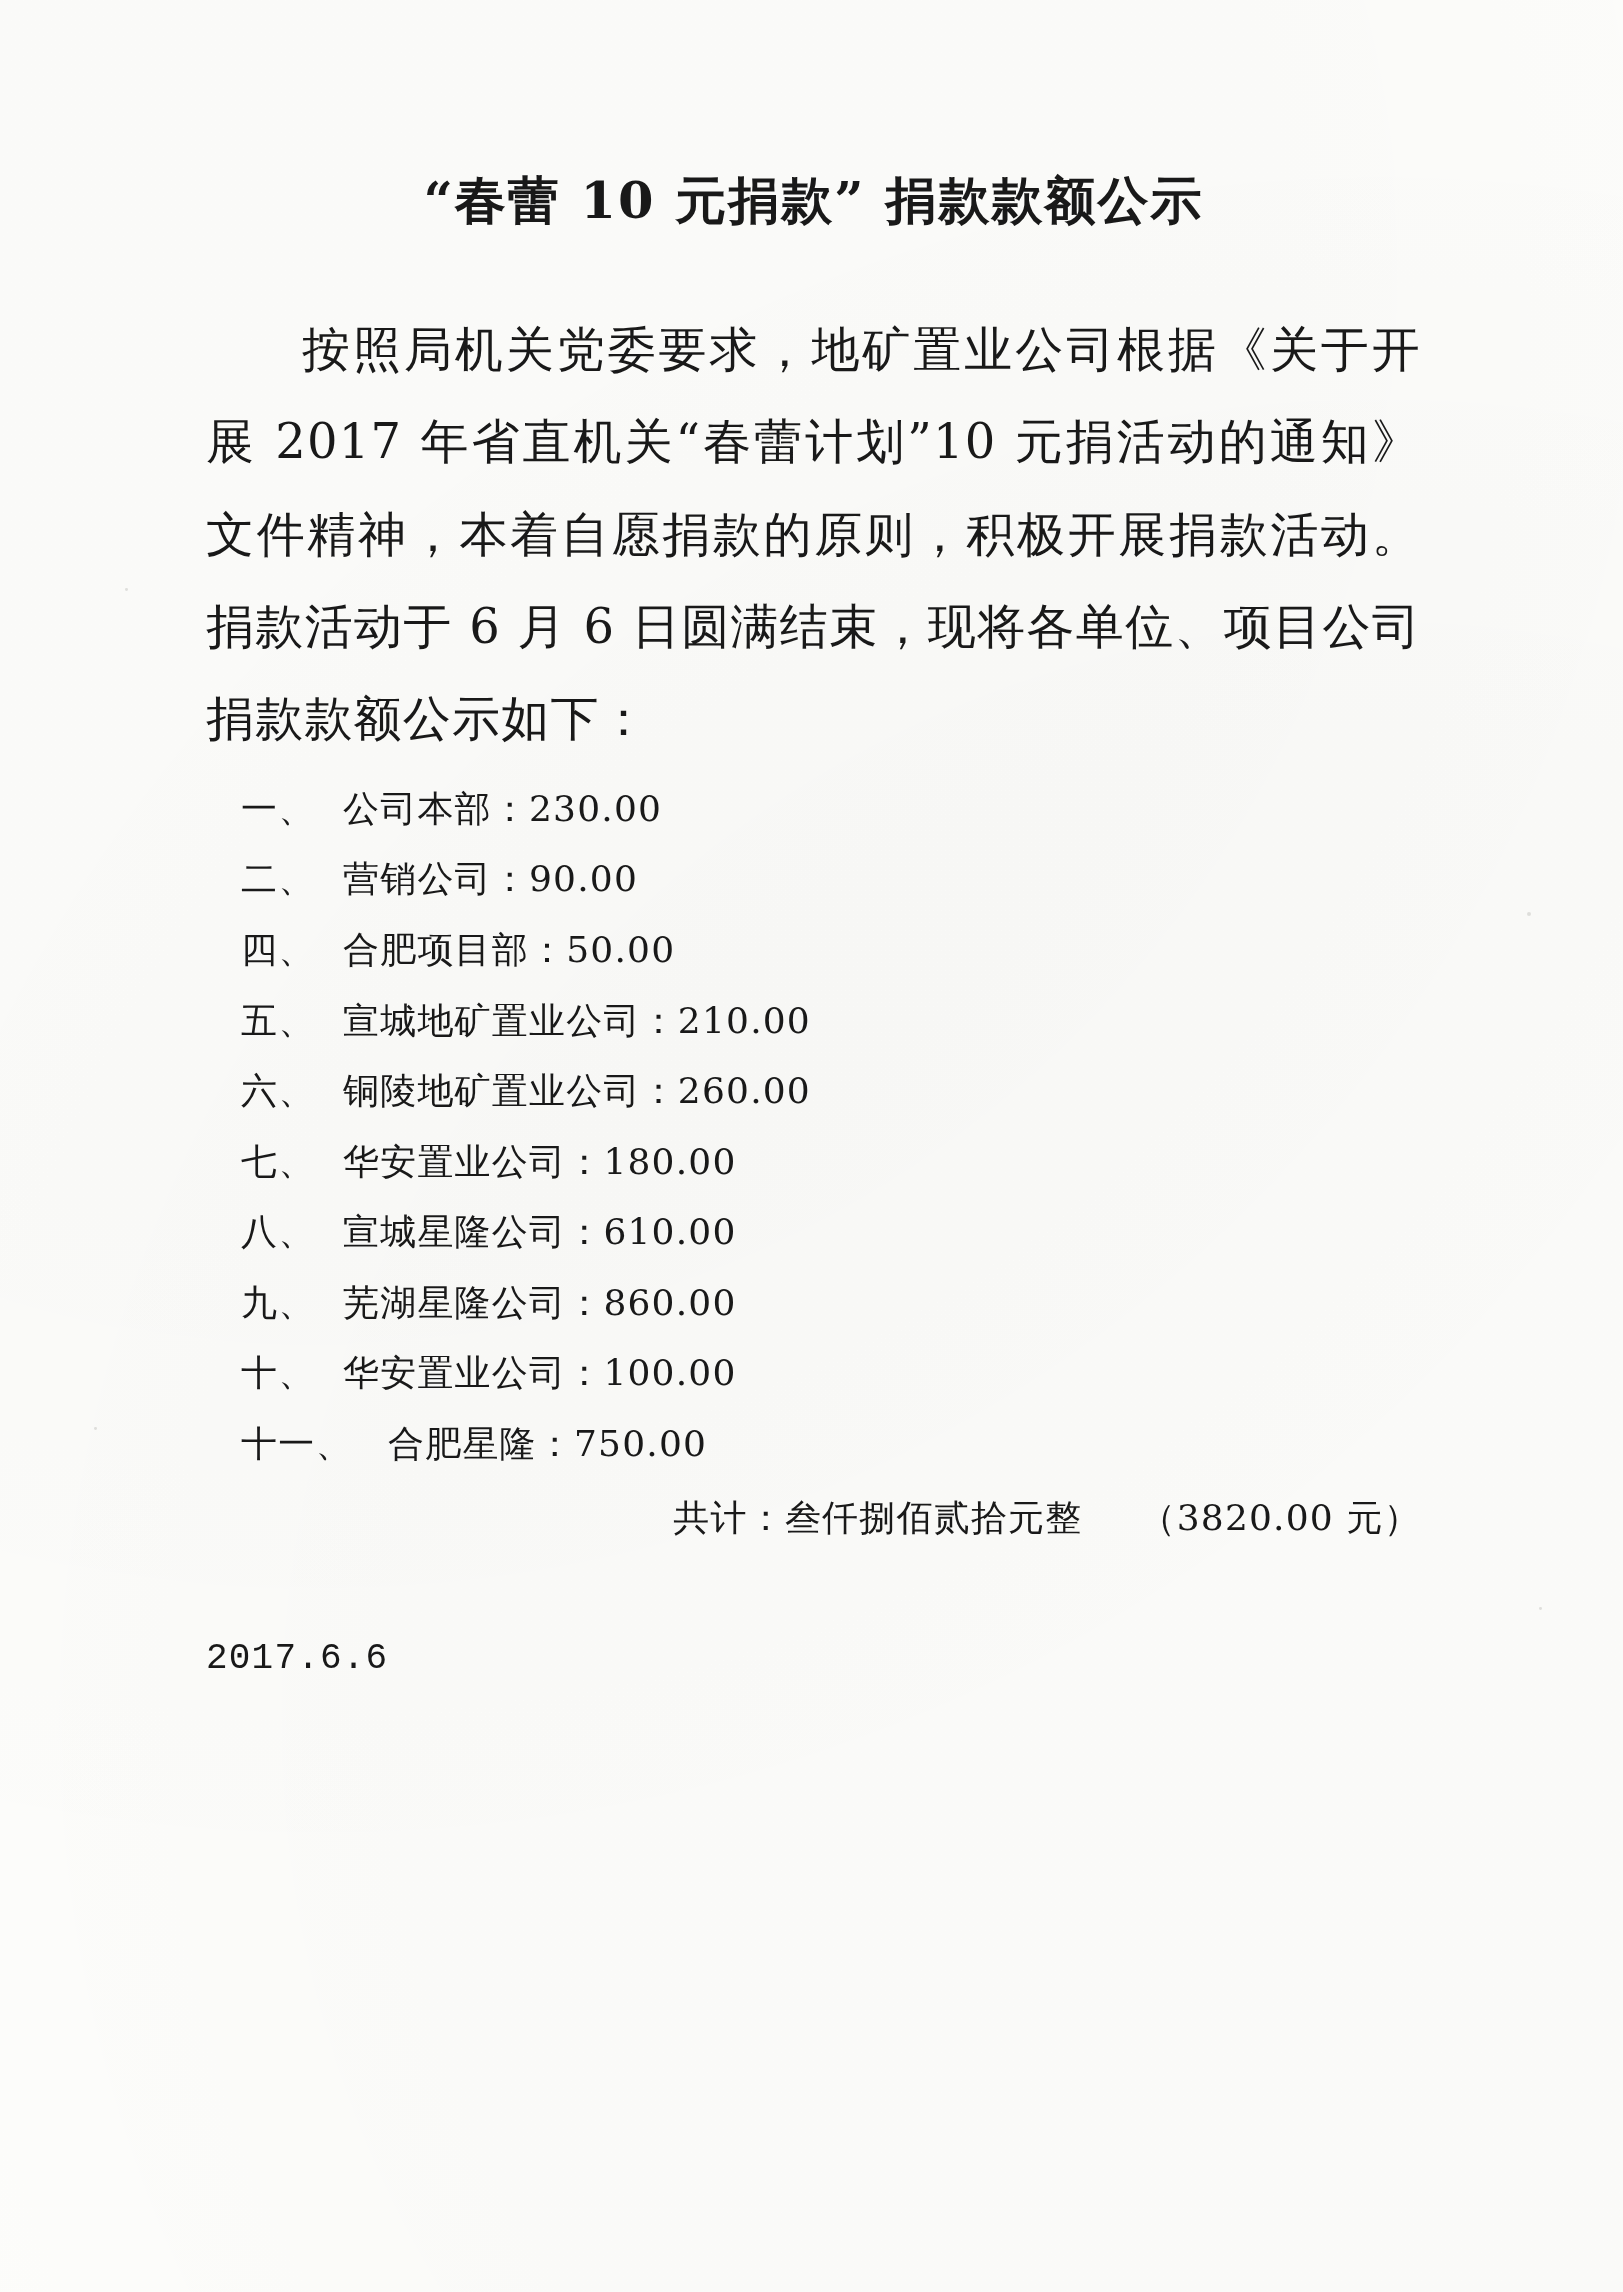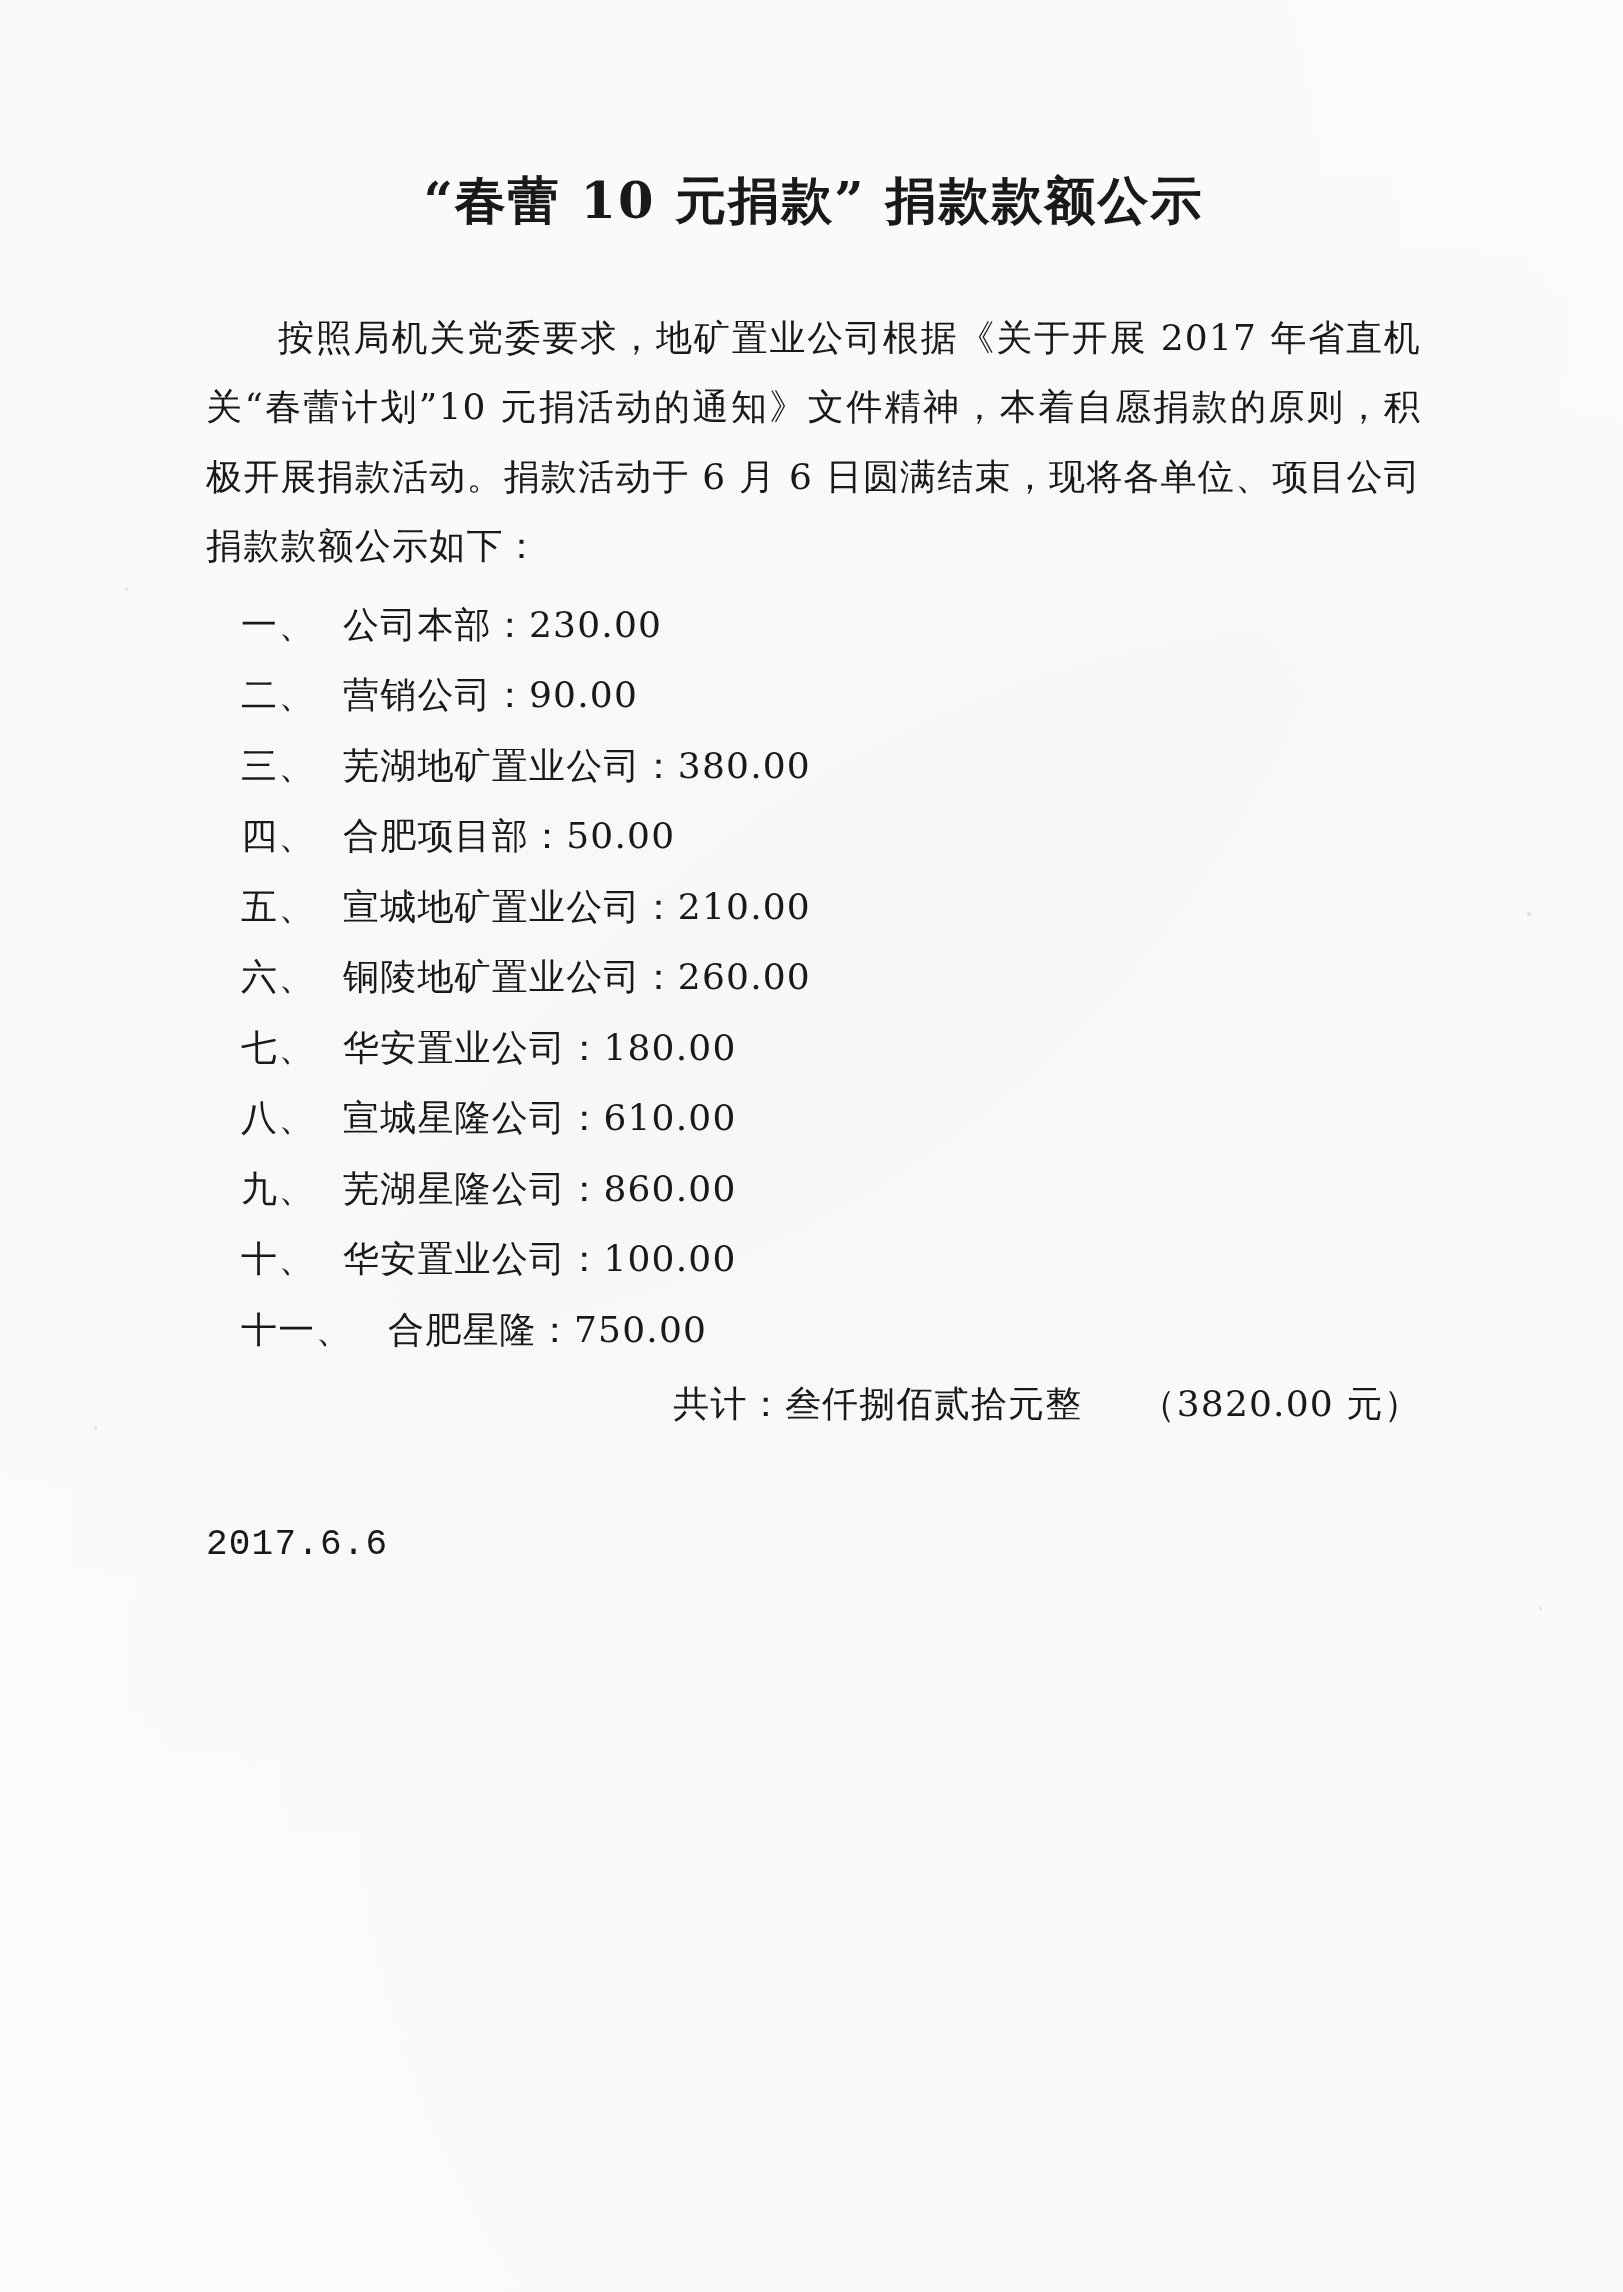--- a/index.html
+++ b/index.html
@@ -33,21 +33,21 @@
   .doc-title {
     font-size: 51px;
     font-weight: 700;
     text-align: center;
     letter-spacing: 2px;
     line-height: 1.3;
     margin: 0 0 70px 0;
     font-family: "DejaVu Serif", "Liberation Serif", serif;
   }
   .para {
-    font-size: 36px;
+    font-size: 48px;
     line-height: 1.92;
     text-align: justify;
     text-justify: inter-ideograph;
     letter-spacing: 1.2px;
     margin: 0 0 9.8px 0;
     text-indent: 2em;
   }
   .list {
     margin: 7.8px 0 0 0;
     padding: 0;
@@ -112,23 +112,20 @@
     <p class="para">按照局机关党委要求，地矿置业公司根据《关于开展 2017 年省直机关“春蕾计划”10 元捐活动的通知》文件精神，本着自愿捐款的原则，积极开展捐款活动。捐款活动于 6 月 6 日圆满结束，现将各单位、项目公司捐款款额公示如下：</p>
 
     <ul class="list">
       <li class="list-item">
         <span class="li-index">一、</span><span>公司本部：</span><span>230.00</span>
       </li>
       <li class="list-item">
         <span class="li-index">二、</span><span>营销公司：</span><span>90.00</span>
       </li>
       <li class="list-item">
-        <span class="li-index">三、</span><span>芜湖地矿置业公司：</span><span>380.00</span>
-      </li>
-      <li class="list-item">
         <span class="li-index">四、</span><span>合肥项目部：</span><span>50.00</span>
       </li>
       <li class="list-item">
         <span class="li-index">五、</span><span>宣城地矿置业公司：</span><span>210.00</span>
       </li>
       <li class="list-item">
         <span class="li-index">六、</span><span>铜陵地矿置业公司：</span><span>260.00</span>
       </li>
       <li class="list-item">
         <span class="li-index">七、</span><span>华安置业公司：</span><span>180.00</span>

